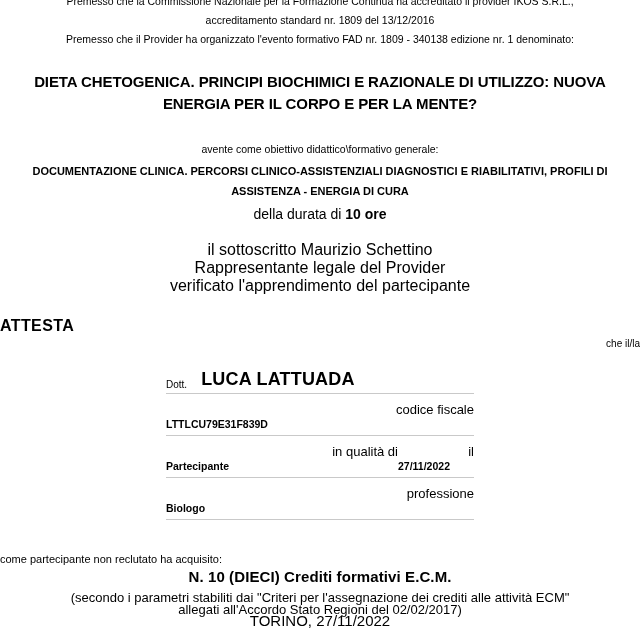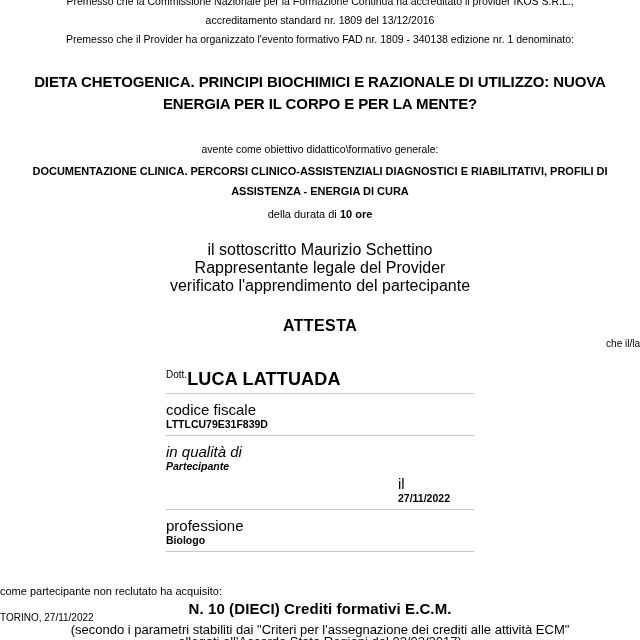--- a/index.html
+++ b/index.html
@@ -58,40 +58,39 @@
   .objective .goal {
     text-align: center;
     font-size: 11px;
     font-weight: bold;
     line-height: 20px;
     margin-top: 3px;
     padding: 0 30px;
   }
   .objective .duration {
     text-align: center;
-    font-size: 11px;
+    font-size: 14px;
     line-height: 17px;
     margin-top: 5px;
   }
   .objective .duration b { font-weight: bold; }
 
   
   .signatory {
     margin-top: 18px;
   }
   .signatory .line {
     text-align: center;
     font-size: 16px;
     line-height: 18px;
   }
 
   
   .attesta {
     margin-top: 22px;
-    text-align: center;
     font-size: 16px;
     font-weight: bold;
     letter-spacing: 0.4px;
   }
   .attesta-sub {
     margin-top: 3px;
     text-align: right;
     font-size: 10px;
   }
 
@@ -102,47 +101,49 @@
   }
   .field {
     position: relative;
     border-bottom: 1px solid #c9c9c9;
     padding-bottom: 3px;
   }
   .field + .field { margin-top: 9px; }
 
   .field-name-row {
     display: flex;
-    align-items: flex-start;
+    align-items: flex-end;
+    gap: 14px;
   }
   .name-prefix {
     font-size: 10px;
     font-weight: normal;
   }
   .name-value {
     font-size: 18px;
     font-weight: bold;
     letter-spacing: 0.2px;
   }
 
   .field-label {
-    font-size: 15px;
+    font-size: 13px;
     line-height: 14px;
+    text-align: right;
   }
   .field-value {
     font-size: 10.5px;
     font-weight: bold;
     line-height: 15px;
   }
 
   .two-col {
     display: flex;
   }
-  .two-col .col-left { width: 232px; font-style: italic; }
-  .two-col .col-right { flex: 1; margin-top: 32px; }
+  .two-col .col-left { width: 232px; }
+  .two-col .col-right { flex: 1; }
 
   
   .credits {
     margin-top: 30px;
   }
   .credits .lead {
     text-align: left;
     font-size: 11px;
     line-height: 18px;
   }
@@ -158,22 +159,22 @@
     line-height: 12px;
     margin-top: 7px;
   }
 
   
   .footer {
     position: absolute;
     left: 0;
     right: 0;
     top: 620px;
-    text-align: left;
-    font-size: 10px;
+    text-align: center;
+    font-size: 15px;
   }
 </style>
 </head>
 <body>
 
 <div class="page">
 
   <div class="preamble">
     <div class="line clipped">Premesso che la Commissione Nazionale per la Formazione Continua ha accreditato il provider IKOS S.R.L.,</div>
     <div class="line">accreditamento standard nr. 1809 del 13/12/2016</div>

